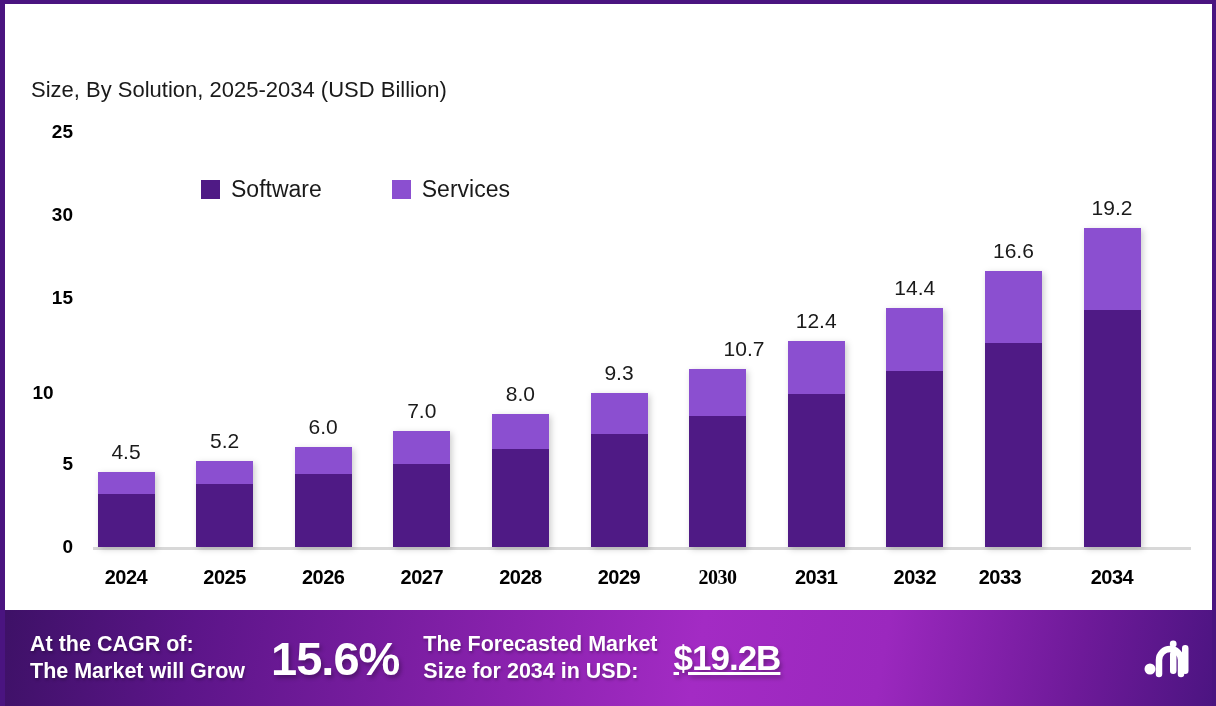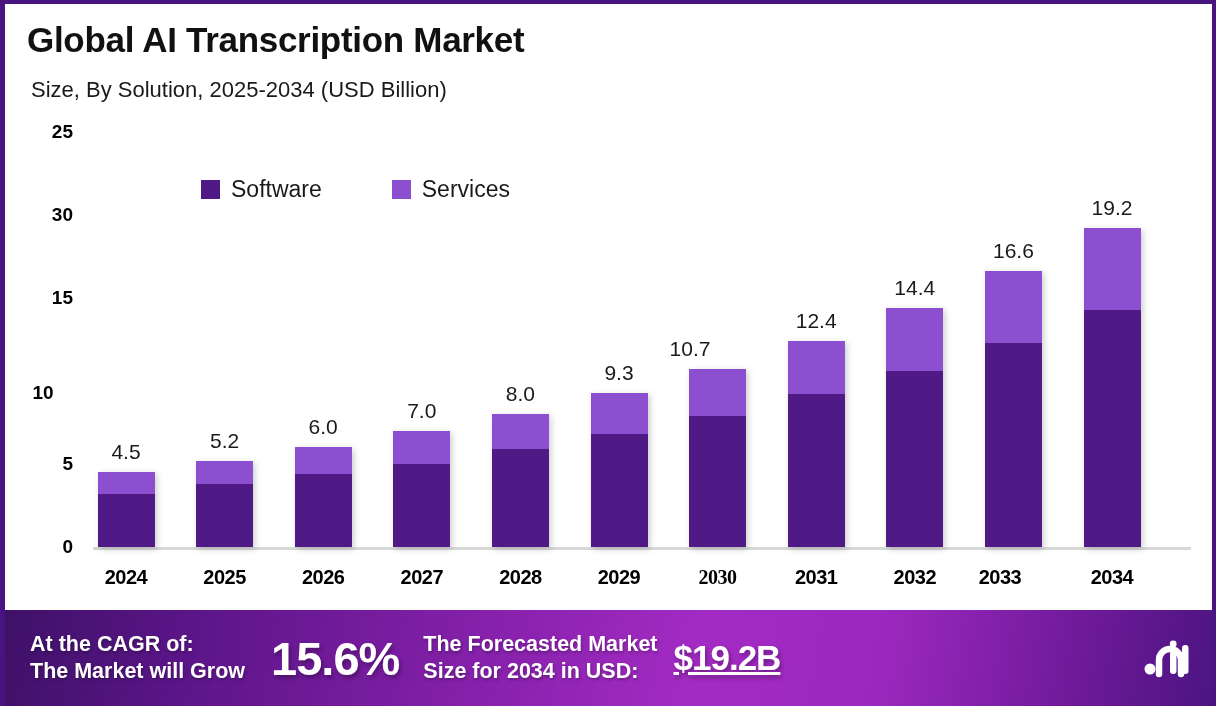--- a/index.html
+++ b/index.html
@@ -121,21 +121,20 @@
   #logo-tag {
     color:#fff; font-size:8.6px; font-weight:bold;
     letter-spacing:1.35px; margin-top:3px;
   }
 </style>
 </head>
 <body>
 
 <div id="frame">
 
-  <div id="title">Global AI Transcription Market</div>
   <div id="subtitle">Size, By Solution, 2025-2034 (USD Billion)</div>
 
   <div id="legend">
     <div class="legend-item">
       <span class="legend-swatch" style="background:#4F1A85"></span>
       <span class="legend-label">Software</span>
     </div>
     <div class="legend-item">
       <span class="legend-swatch" style="background:#8B4FD0"></span>
       <span class="legend-label">Services</span>
@@ -180,21 +179,21 @@
         <div class="barlabel" style="left: 515.4px; top: 378.2px;">8.0</div>
         <div class="bar" style="left: 585.5px; top: 388.62px; height: 154.38px;">
           <div class="seg-services" style="height: 41.5px; background: rgb(139, 79, 208);"></div>
           <div class="seg-software" style="height: 112.88px; background: rgb(79, 26, 133);"></div>
         </div>
         <div class="barlabel" style="left: 614px; top: 356.62px;">9.3</div>
         <div class="bar" style="left: 684.1px; top: 365.38px; height: 177.62px;">
           <div class="seg-services" style="height: 46.48px; background: rgb(139, 79, 208);"></div>
           <div class="seg-software" style="height: 131.14px; background: rgb(79, 26, 133);"></div>
         </div>
-        <div class="barlabel" style="left: 685px; top: 333.38px;">10.7</div>
+        <div class="barlabel" style="left: 739px; top: 333.38px;">10.7</div>
         <div class="bar" style="left: 782.7px; top: 337.16px; height: 205.84px;">
           <div class="seg-services" style="height: 53.12px; background: rgb(139, 79, 208);"></div>
           <div class="seg-software" style="height: 152.72px; background: rgb(79, 26, 133);"></div>
         </div>
         <div class="barlabel" style="left: 811.2px; top: 305.16px;">12.4</div>
         <div class="bar" style="left: 881.3px; top: 303.96px; height: 239.04px;">
           <div class="seg-services" style="height: 63.08px; background: rgb(139, 79, 208);"></div>
           <div class="seg-software" style="height: 175.96px; background: rgb(79, 26, 133);"></div>
         </div>
         <div class="barlabel" style="left: 909.8px; top: 271.96px;">14.4</div>

